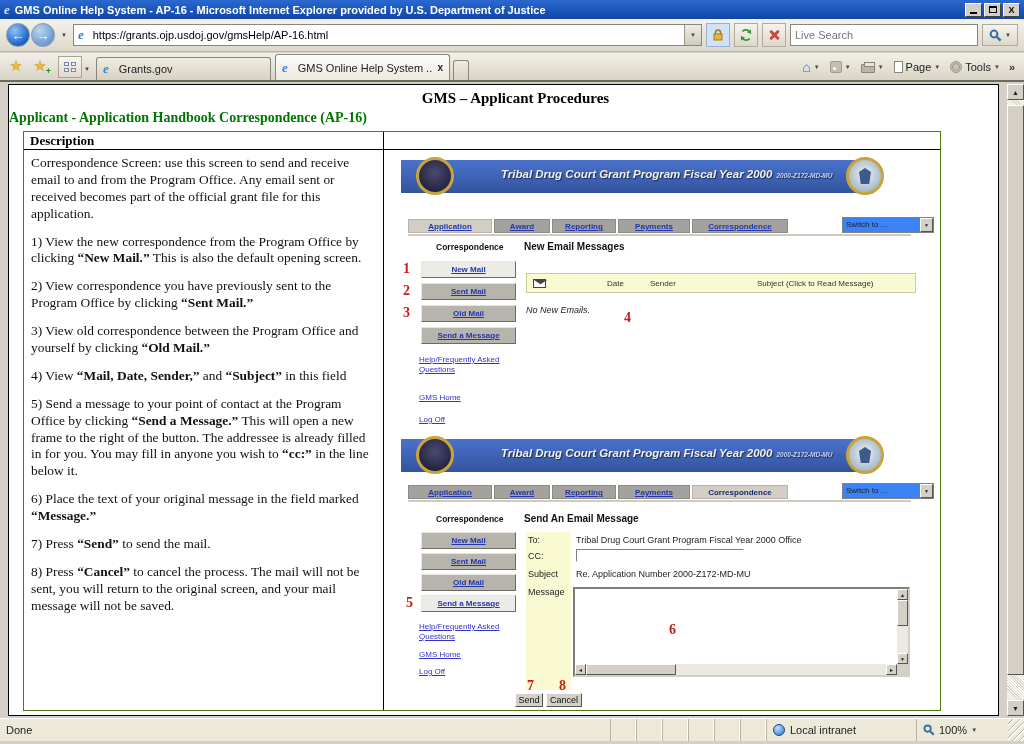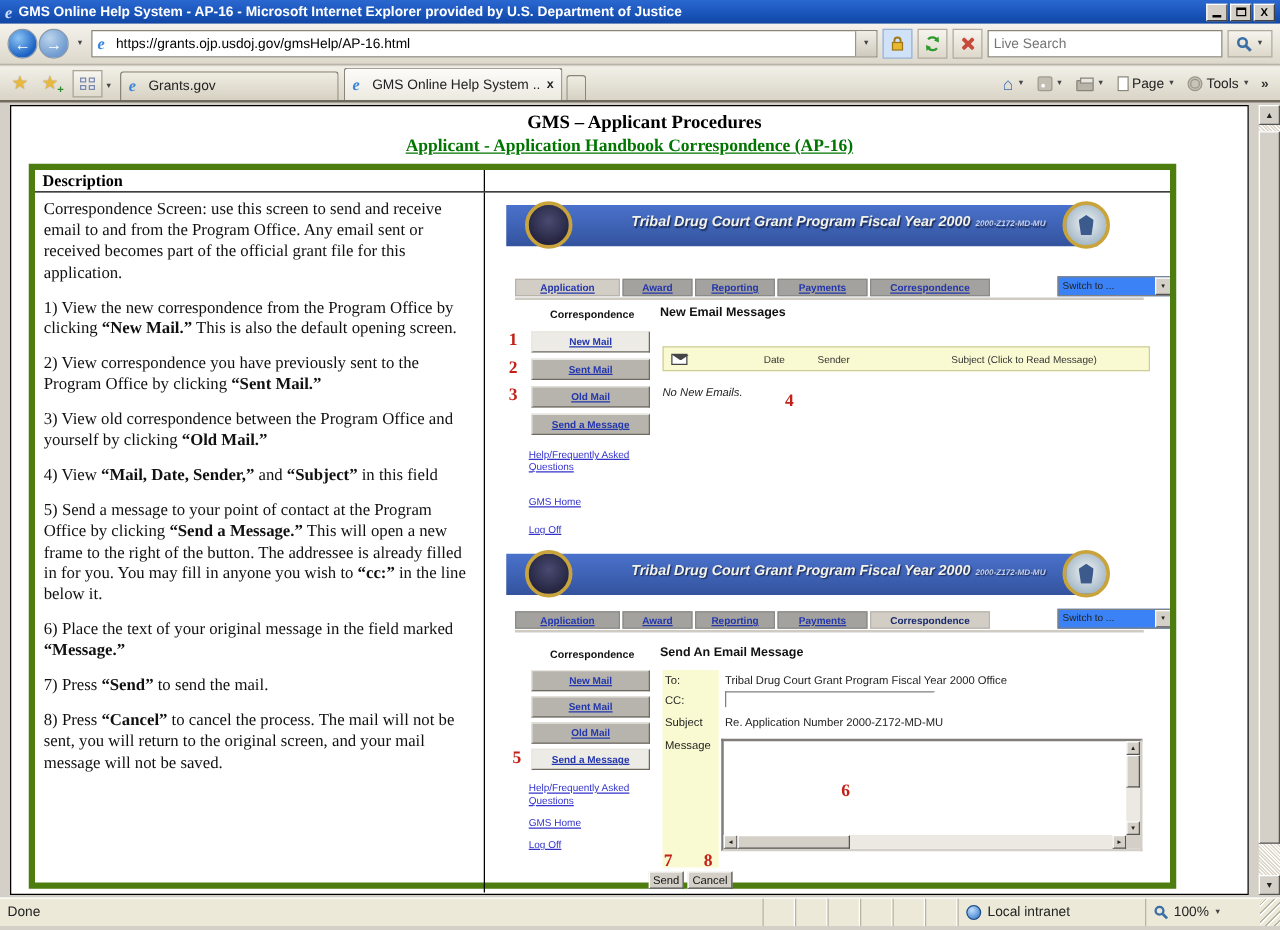--- a/index.html
+++ b/index.html
@@ -79,23 +79,23 @@
   .print-glyph { width:14px; height:9px; background:#b8b4aa; border:1px solid #888478; border-radius:1px; position:relative; margin-top:3px; }
   .print-glyph::before { content:""; position:absolute; left:2px; top:-3px; width:9px; height:3px; background:#e8e6e0; border:1px solid #888478; }
   .page-glyph { width:9px; height:12px; background:#fff; border:1px solid #8a867a; }
   .gear-glyph { width:12px; height:12px; border-radius:50%; border:3px double #9a958a; background:#c8c4b8; }
   .chev { font:bold 11px "Liberation Sans",sans-serif; color:#333; padding:0 3px; }
 
   
   .page { position:absolute; left:8px; top:84px; width:991px; height:632px; background:#fff; border:1px solid #000; }
   .doc-title { position:absolute; left:0; top:5px; width:100%; text-align:center;
     font:bold 15px "Liberation Serif",serif; color:#000;margin-left:12px; }
-  .doc-subtitle { position:absolute; left:0; top:25px; width:100%; text-align:center;
-    font:bold 14px "Liberation Serif",serif; color:#007500;text-decoration:underline; }
-  .doc-table { position:absolute; left:14px; top:46px; width:918px; height:580px; border:5px solid #4d7c0f; }
+  .doc-subtitle { position:absolute; left:0; top:25px; width:100%; 
+    font:bold 14px "Liberation Serif",serif; color:#007500; }
+  .doc-table { position:absolute; left:14px; top:46px; width:918px; height:580px; border:1px solid #4d7c0f; }
   .dt-header { display:flex; height:18px; border-bottom:1px solid #000; font:bold 13px "Liberation Serif",serif; }
   .dt-header .h1 { width:360px; border-right:1px solid #000; padding:1px 6px; }
   .dt-header .h2 { flex:1; padding:1px 6px; }
   .dt-body { display:flex; height:560px; }
   .cell-desc { width:360px; border-right:1px solid #000; padding:5px 8px 0 7px;
     font:13.4px "Liberation Serif",serif; color:#111; line-height:1.26; }
   .cell-desc p { margin:0 0 11px; }
   .cell-screen { flex:1; position:relative; overflow:hidden; }
 
   

